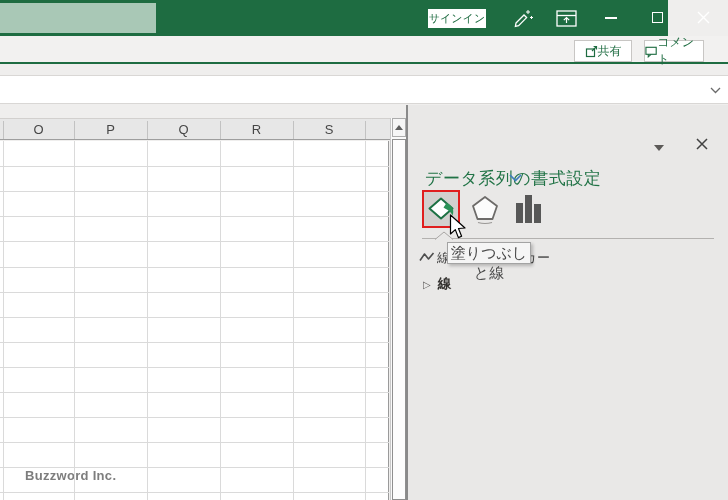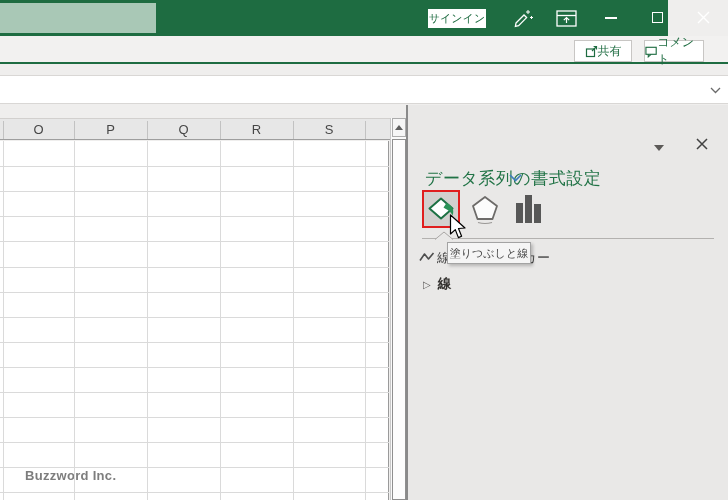--- a/index.html
+++ b/index.html
@@ -59,21 +59,21 @@
   .optheading { position:absolute; left:17px; top:66px; font-size:12.5px;
     font-weight:bold; color:#1f1f1f; }
   .tabbtn { position:absolute; top:85px; width:38px; height:38px; display:flex;
     align-items:center; justify-content:center; }
   .tabsel { background:#d2d0ce; border:2px solid #e01e1e; }
   .separator { position:absolute; left:14px; top:133px; width:292px; height:1px;
     background:#b3b1af; }
   .subtabtxt { position:absolute; top:144px; font-size:13px; color:#404040; z-index:1; }
   .tooltip { position:absolute; left:39px; top:137px; width:84px; height:22px;
     background:#f5f5f5; border:1px solid #a3a3a3; z-index:5;
-    box-shadow:2px 2px 3px rgba(0,0,0,0.22); font-size:11px; color:#474747;
+    box-shadow:2px 2px 3px rgba(0,0,0,0.22); font-size:15px; color:#474747;
     text-align:center; line-height:20px; }
   .sectionrow { position:absolute; left:15px; top:170px; display:flex;
     align-items:center; gap:7px; }
   .expander { font-size:10px; color:#5f5d5b; }
   .sectionlabel { font-size:13.5px; font-weight:600; color:#33312f; }
   .cursor { position:absolute; left:41px; top:109px; z-index:9; }
 </style>
 </head>
 <body>
 

